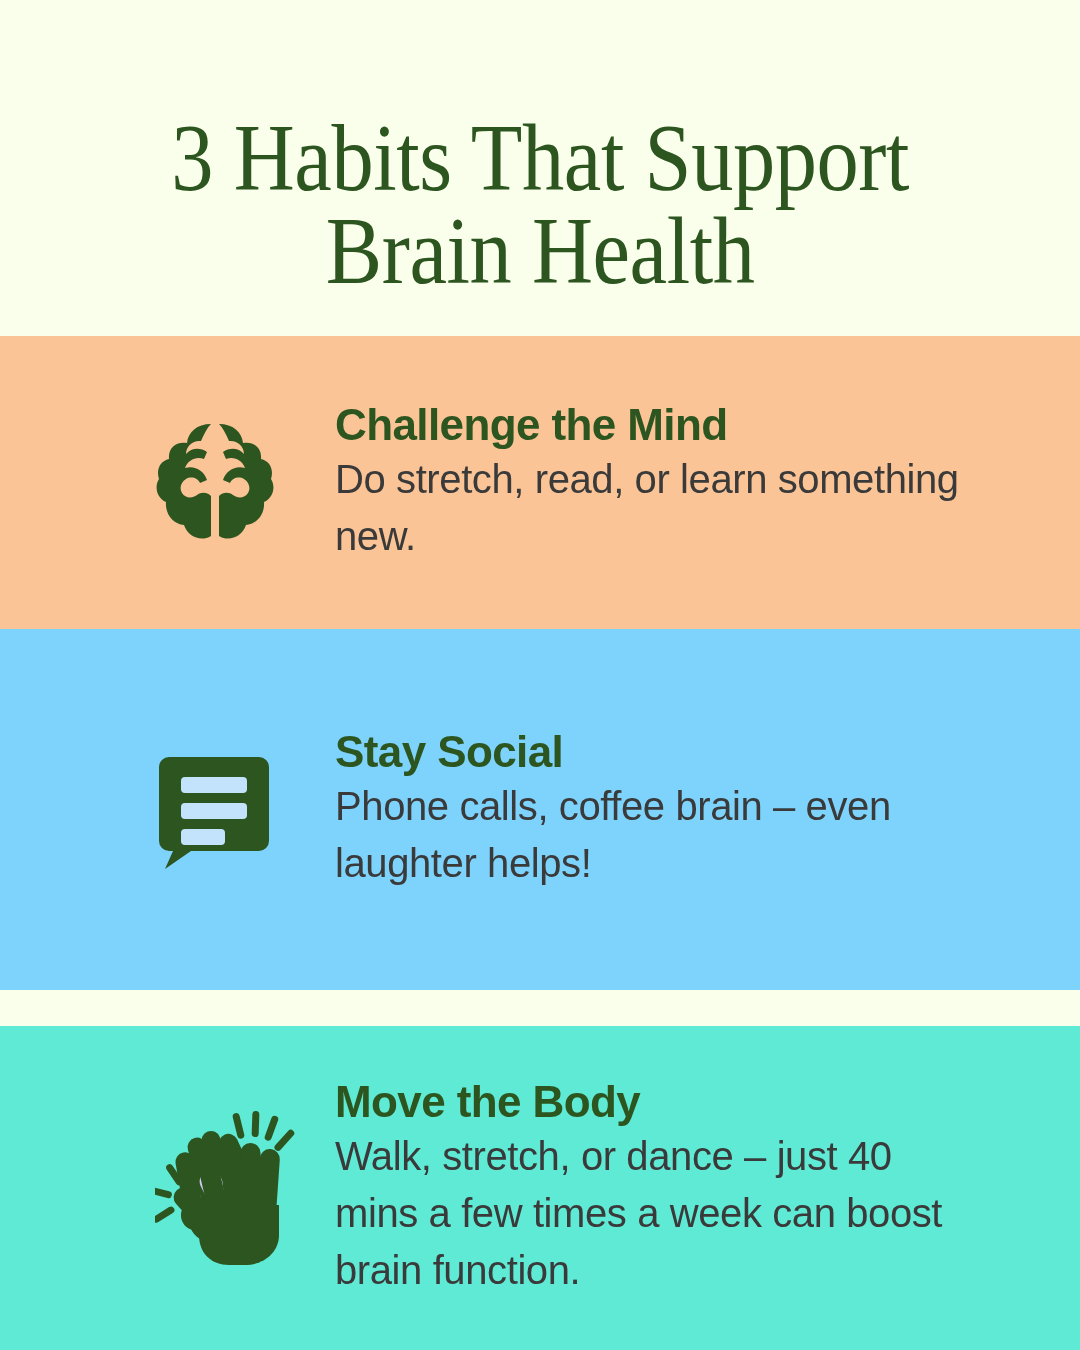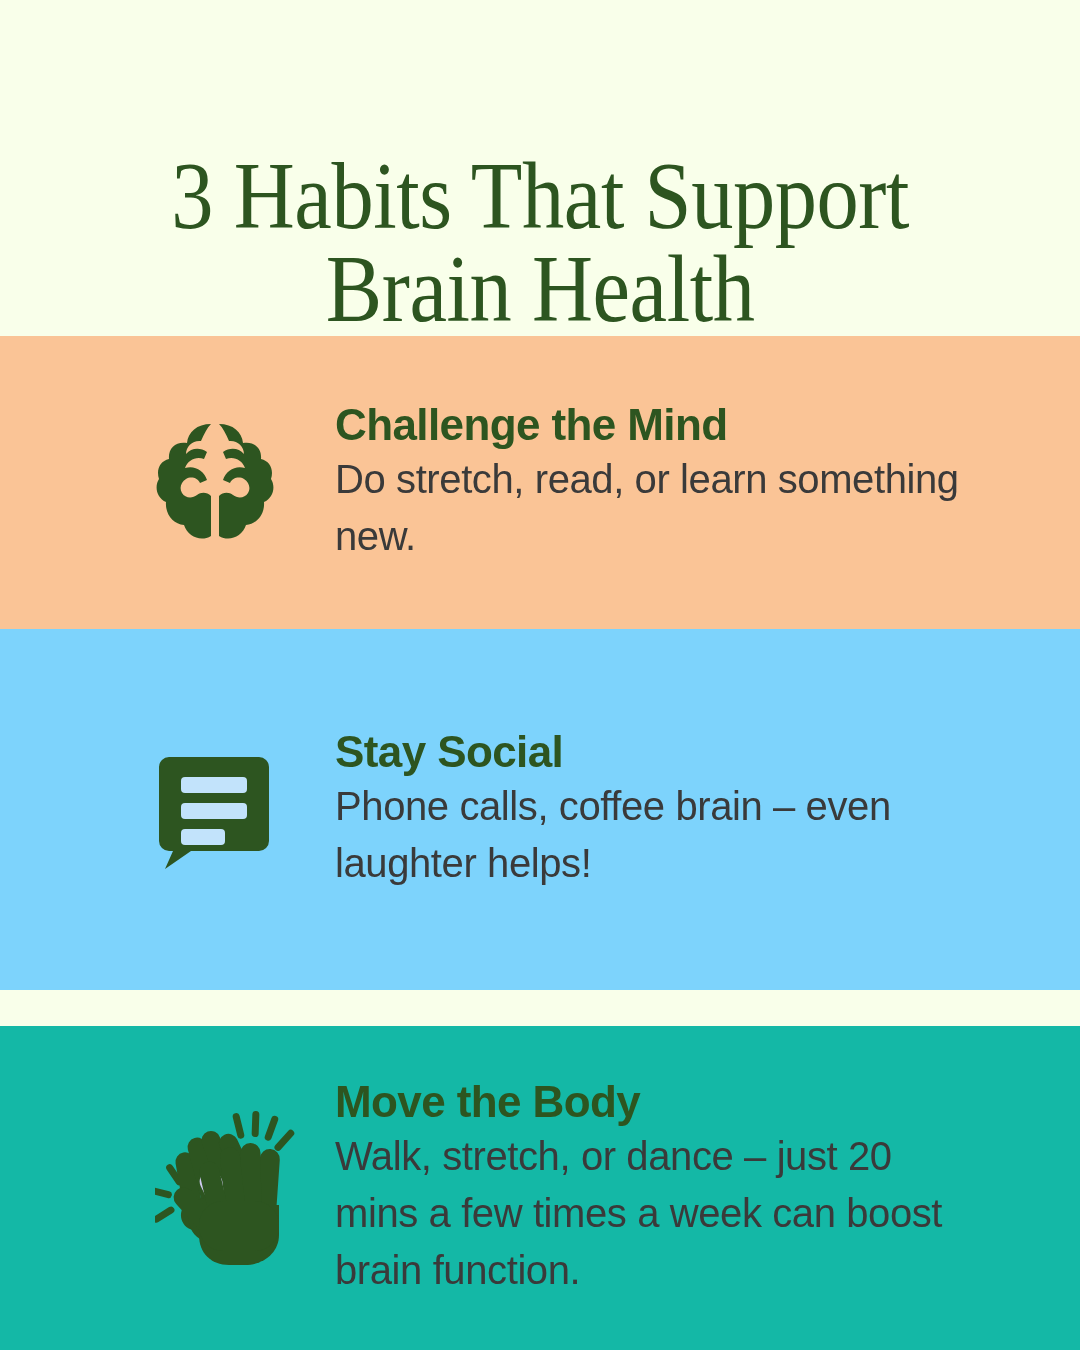--- a/index.html
+++ b/index.html
@@ -23,21 +23,21 @@
     flex-direction: column;
   }
 
   
   .header-band {
     height: 358px;
     background: #F9FFEA;
     display: flex;
     flex-direction: column;
     align-items: center;
-    justify-content: flex-end;
+    justify-content: center;
     padding-top: 72px;
   }
 
   .title {
     font-family: "Liberation Serif", "DejaVu Serif", serif;
     color: #2D5520;
     font-size: 96px;
     line-height: 0.97;
     text-align: center;
     font-weight: 400;
@@ -51,21 +51,21 @@
   .band {
     display: flex;
     align-items: center;
     width: 100%;
     padding-left: 155px;
     padding-right: 40px;
   }
 
   .band-1 { height: 319px; background: #FAC496; }
   .band-2 { height: 391px; background: #7dd3fc; }
-  .band-3 { height: 352px; background: #14b8a6; margin-top: 36px; }
+  .band-3 { height: 352px; background: #5eead4; margin-top: 36px; }
 
   .icon-slot {
     width: 180px;
     min-width: 180px;
     display: flex;
     align-items: center;
     justify-content: flex-start;
   }
 
   .icon-slot svg { display: block; }
@@ -166,17 +166,17 @@
             <rect x="50" y="52" width="20" height="70" rx="10" transform="rotate(-13 60 87)"></rect>
             <rect x="30" y="74" width="20" height="54" rx="10" transform="rotate(-42 40 101)"></rect>
             <path d="M44 96 L124 96 L124 126 C124 144 108 156 90 156 L74 156 C56 156 44 144 44 126 Z"></path>
             <rect x="44" y="92" width="80" height="50" rx="24"></rect>
           </g>
         </g>
       </svg>
     </div>
     <div class="text-slot">
       <div class="habit-title">Move the Body</div>
-      <div class="habit-desc">Walk, stretch, or dance – just 20 mins a few times a week can boost brain function.</div>
+      <div class="habit-desc">Walk, stretch, or dance – just 40 mins a few times a week can boost brain function.</div>
     </div>
   </div>
 
 </div>
 
 </body></html>

